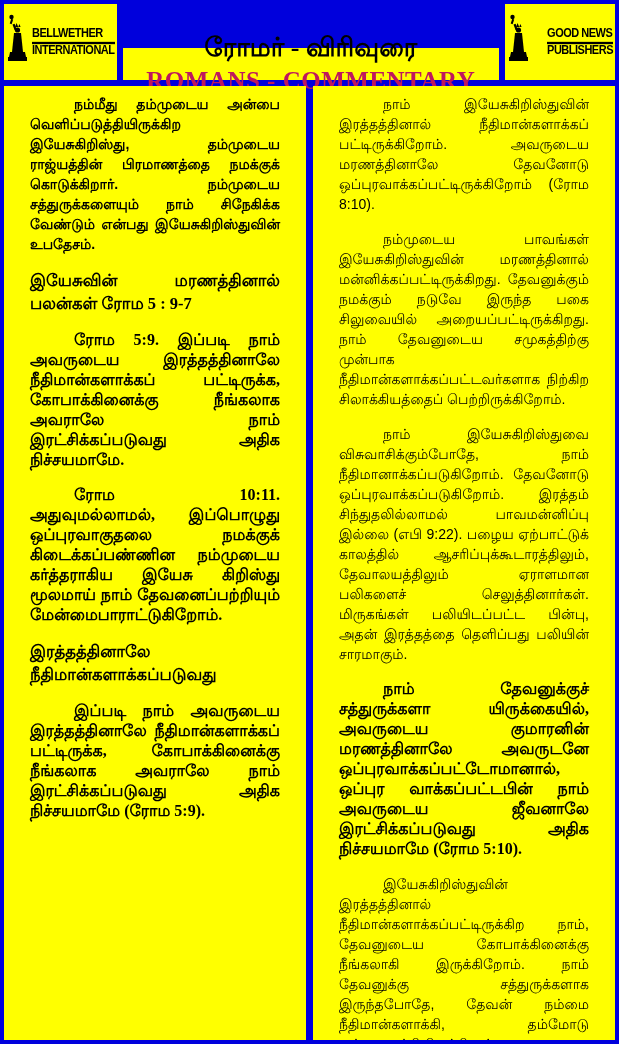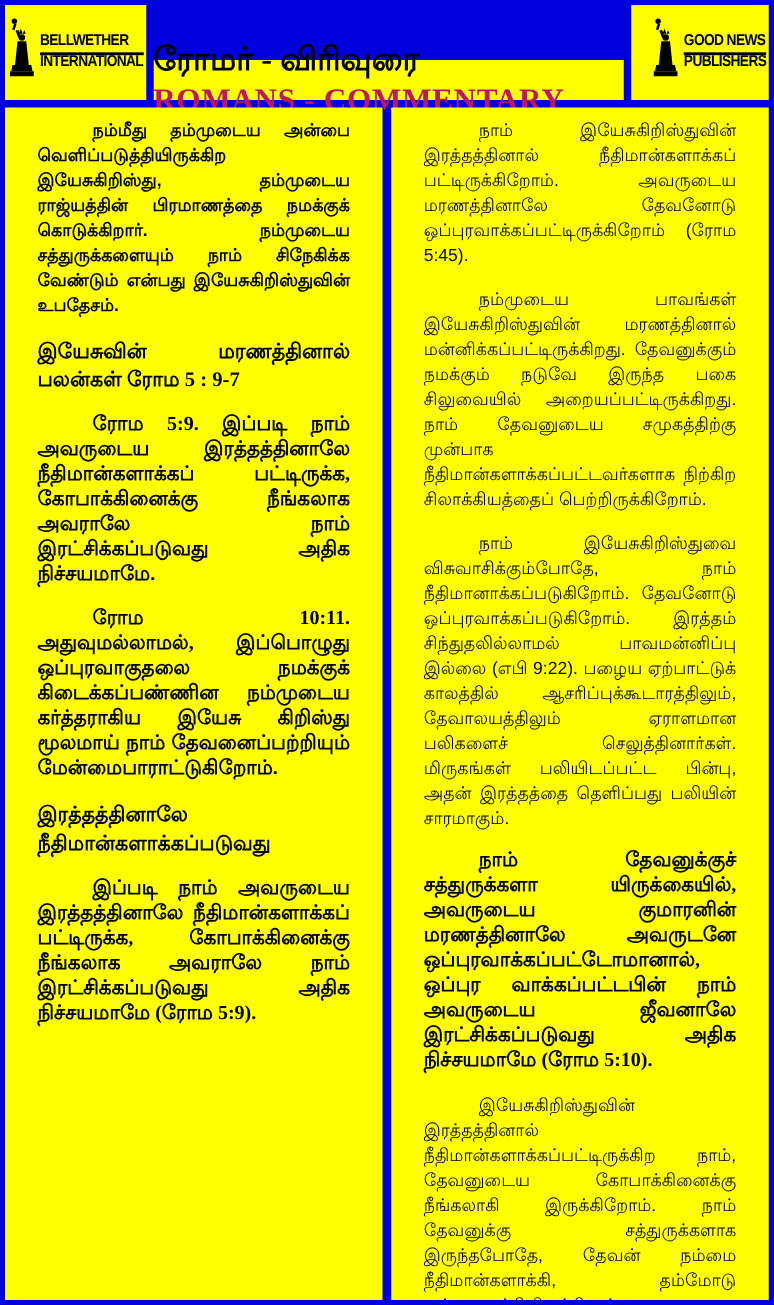--- a/index.html
+++ b/index.html
@@ -8,36 +8,36 @@
     background:#0000DC;
     font-family:"Liberation Serif", serif;
     box-sizing:border-box;
     padding:4px;
     overflow:hidden;
   }
   .frame{display:flex;flex-direction:column;height:100%;gap:6px;}
   .hdr{display:flex;gap:6px;height:76px;flex:0 0 76px;}
   .box{background:#FFFF00;}
   .logo-box{
-    flex:0 0 106px;display:flex;align-items:center;justify-content:flex-end;gap:4px;
+    flex:0 0 106px;display:flex;align-items:center;justify-content:space-between;gap:4px;
     padding:2px;
   }
   .logo-text{display:flex;flex-direction:column;line-height:1.05;}
   .logo-top{
     font-family:"Liberation Sans", sans-serif;font-weight:bold;font-size:11px;
     color:#000;border-bottom:2px solid #000;padding-bottom:1px;letter-spacing:-0.5px;
     transform:scaleY(1.15);
   }
   .logo-bottom{
     font-family:"Liberation Sans", sans-serif;font-weight:bold;font-size:11px;
     color:#000;padding-top:1px;letter-spacing:-0.5px;transform:scaleY(1.15);
   }
   .statue{flex:0 0 auto;}
   .title-box{
-    flex:1 1 auto;display:flex;flex-direction:column;align-items:flex-start;justify-content:center;
+    flex:1 1 auto;display:flex;flex-direction:column;align-items:center;justify-content:center;
     gap:4px;
     margin-top:44px;
   }
   .title-ta{font-size:26px;font-weight:bold;color:#000;line-height:1.1;}
   .title-en{font-size:25px;font-weight:bold;color:#be185d;line-height:1.1;letter-spacing:0.5px;}
   .cols{display:flex;gap:7px;flex:1 1 auto;min-height:0;}
   .col{
     flex:1 1 0;background:#FFFF00;color:#000;
     padding:8px 26px;overflow:hidden;box-sizing:border-box;
   }
@@ -120,21 +120,21 @@
     <div class="col">
       <p class="para body-bold">நம்மீது தம்முடைய அன்பை வெளிப்படுத்தியிருக்கிற இயேசுகிறிஸ்து, தம்முடைய ராஜ்யத்தின் பிரமாணத்தை நமக்குக் கொடுக்கிறார். நம்முடைய சத்துருக்களையும் நாம் சிநேகிக்க வேண்டும் என்பது இயேசுகிறிஸ்துவின் உபதேசம்.</p>
       <h2 class="heading">இயேசுவின் மரணத்தினால் பலன்கள் ரோம 5 : 9-7</h2>
       <p class="para verse">ரோம 5:9. இப்படி நாம் அவருடைய இரத்தத்தினாலே நீதிமான்களாக்கப் பட்டிருக்க, கோபாக்கினைக்கு நீங்கலாக அவராலே நாம் இரட்சிக்கப்படுவது அதிக நிச்சயமாமே.</p>
       <p class="para verse">ரோம 10:11. அதுவுமல்லாமல், இப்பொழுது ஒப்புரவாகுதலை நமக்குக் கிடைக்கப்பண்ணின நம்முடைய கர்த்தராகிய இயேசு கிறிஸ்து மூலமாய் நாம் தேவனைப்பற்றியும் மேன்மைபாராட்டுகிறோம்.</p>
       <h2 class="heading">இரத்தத்தினாலே நீதிமான்களாக்கப்படுவது</h2>
       <p class="para verse">இப்படி நாம் அவருடைய இரத்தத்தினாலே நீதிமான்களாக்கப் பட்டிருக்க, கோபாக்கினைக்கு நீங்கலாக அவராலே நாம் இரட்சிக்கப்படுவது அதிக நிச்சயமாமே (ரோம 5:9).</p>
     </div>
 
     <div class="col">
-      <p class="para body-reg">நாம் இயேசுகிறிஸ்துவின் இரத்தத்தினால் நீதிமான்களாக்கப் பட்டிருக்கிறோம். அவருடைய மரணத்தினாலே தேவனோடு ஒப்புரவாக்கப்பட்டிருக்கிறோம் (ரோம 5:45).</p>
+      <p class="para body-reg">நாம் இயேசுகிறிஸ்துவின் இரத்தத்தினால் நீதிமான்களாக்கப் பட்டிருக்கிறோம். அவருடைய மரணத்தினாலே தேவனோடு ஒப்புரவாக்கப்பட்டிருக்கிறோம் (ரோம 8:10).</p>
       <p class="para body-reg">நம்முடைய பாவங்கள் இயேசுகிறிஸ்துவின் மரணத்தினால் மன்னிக்கப்பட்டிருக்கிறது. தேவனுக்கும் நமக்கும் நடுவே இருந்த பகை சிலுவையில் அறையப்பட்டிருக்கிறது. நாம் தேவனுடைய சமுகத்திற்கு முன்பாக நீதிமான்களாக்கப்பட்டவர்களாக நிற்கிற சிலாக்கியத்தைப் பெற்றிருக்கிறோம்.</p>
       <p class="para body-reg">நாம் இயேசுகிறிஸ்துவை விசுவாசிக்கும்போதே, நாம் நீதிமானாக்கப்படுகிறோம். தேவனோடு ஒப்புரவாக்கப்படுகிறோம். இரத்தம் சிந்துதலில்லாமல் பாவமன்னிப்பு இல்லை (எபி 9:22). பழைய ஏற்பாட்டுக் காலத்தில் ஆசரிப்புக்கூடாரத்திலும், தேவாலயத்திலும் ஏராளமான பலிகளைச் செலுத்தினார்கள். மிருகங்கள் பலியிடப்பட்ட பின்பு, அதன் இரத்தத்தை தெளிப்பது பலியின் சாரமாகும்.</p>
       <p class="para verse">நாம் தேவனுக்குச் சத்துருக்களா யிருக்கையில், அவருடைய குமாரனின் மரணத்தினாலே அவருடனே ஒப்புரவாக்கப்பட்டோமானால், ஒப்புர வாக்கப்பட்டபின் நாம் அவருடைய ஜீவனாலே இரட்சிக்கப்படுவது அதிக நிச்சயமாமே (ரோம 5:10).</p>
       <p class="para body-reg">இயேசுகிறிஸ்துவின் இரத்தத்தினால் நீதிமான்களாக்கப்பட்டிருக்கிற நாம், தேவனுடைய கோபாக்கினைக்கு நீங்கலாகி இருக்கிறோம். நாம் தேவனுக்கு சத்துருக்களாக இருந்தபோதே, தேவன் நம்மை நீதிமான்களாக்கி, தம்மோடு ஒப்புரவாக்கியிருக்கிறார்.</p>
     </div>
 
   </div>
 
 </div>
 

